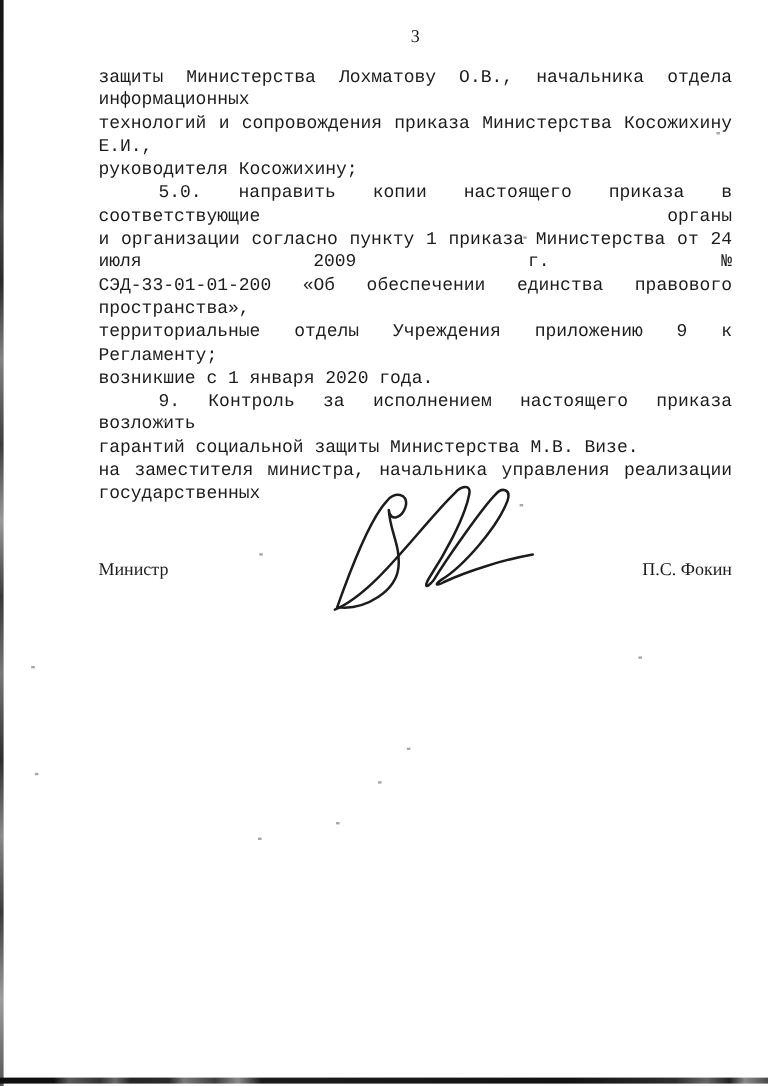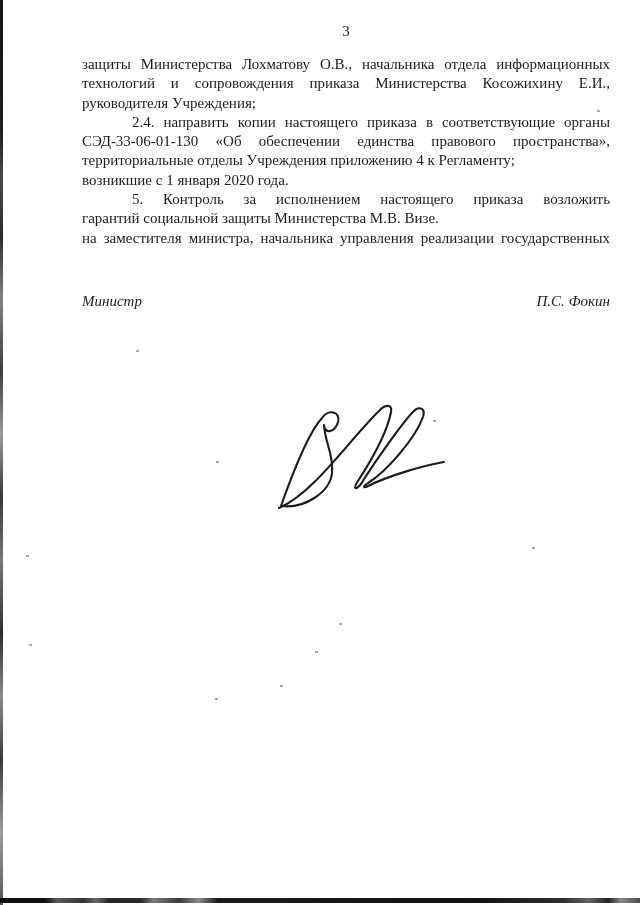--- a/index.html
+++ b/index.html
@@ -39,31 +39,31 @@
   .doc-body {
     margin: 16px 30px 0 82px;   
     font-size: 15px;
     line-height: 19.3px;
   }
   .para { margin: 0; }
   .ln {
     text-align: justify;
     text-align-last: justify;
     white-space: normal;
+    font-family: Liberation Mono, monospace;
   }
   .ln.first { text-indent: 50px; }
   .ln.last { text-align-last: left; }
 
   .sig-row {
     margin: 44px 30px 0 82px;
     display: flex;
     justify-content: space-between;
     font-size: 15px;
     line-height: 19.3px;
-    font-style: italic;
   }
   .signature-svg {
     position: absolute; left: 253px; top: 396px;
     width: 205px; height: 135px;
   }
 </style>
 </head>
 <body>
 
 <div>
@@ -71,36 +71,37 @@
   <div class="scan-edge-left"></div>
   <div class="scan-edge-bottom"></div>
 
   <div class="page-number">3</div>
 
   <div class="doc-body">
 
     <div class="para">
       <div class="ln">защиты Министерства Лохматову О.В., начальника отдела информационных</div>
       <div class="ln">технологий и сопровождения приказа Министерства Косожихину Е.И.,</div>
-      <div class="ln last">руководителя Учреждения;</div>
+      <div class="ln last">руководителя Косожихину;</div>
     </div>
 
     <div class="para">
-      <div class="ln first">2.4. направить копии настоящего приказа в соответствующие органы</div>
-      <div class="ln">СЭД-33-06-01-130 «Об обеспечении единства правового пространства»,</div>
-      <div class="ln last">территориальные отделы Учреждения приложению 4 к Регламенту;</div>
+      <div class="ln first">5.0. направить копии настоящего приказа в соответствующие органы</div>
+      <div class="ln">и организации согласно пункту 1 приказа Министерства от 24 июля 2009 г. №</div>
+      <div class="ln">СЭД-33-01-01-200 «Об обеспечении единства правового пространства»,</div>
+      <div class="ln last">территориальные отделы Учреждения приложению 9 к Регламенту;</div>
     </div>
 
 
     <div class="para">
       <div class="ln last">возникшие с 1 января 2020 года.</div>
     </div>
 
     <div class="para">
-      <div class="ln first">5. Контроль за исполнением настоящего приказа возложить</div>
+      <div class="ln first">9. Контроль за исполнением настоящего приказа возложить</div>
       <div class="ln last">гарантий социальной защиты Министерства М.В. Визе.</div>
       <div class="ln">на заместителя министра, начальника управления реализации государственных</div>
     </div>
 
   </div>
 
   <div class="sig-row">
     <span>Министр</span>
     <span>П.С. Фокин</span>
   </div>

